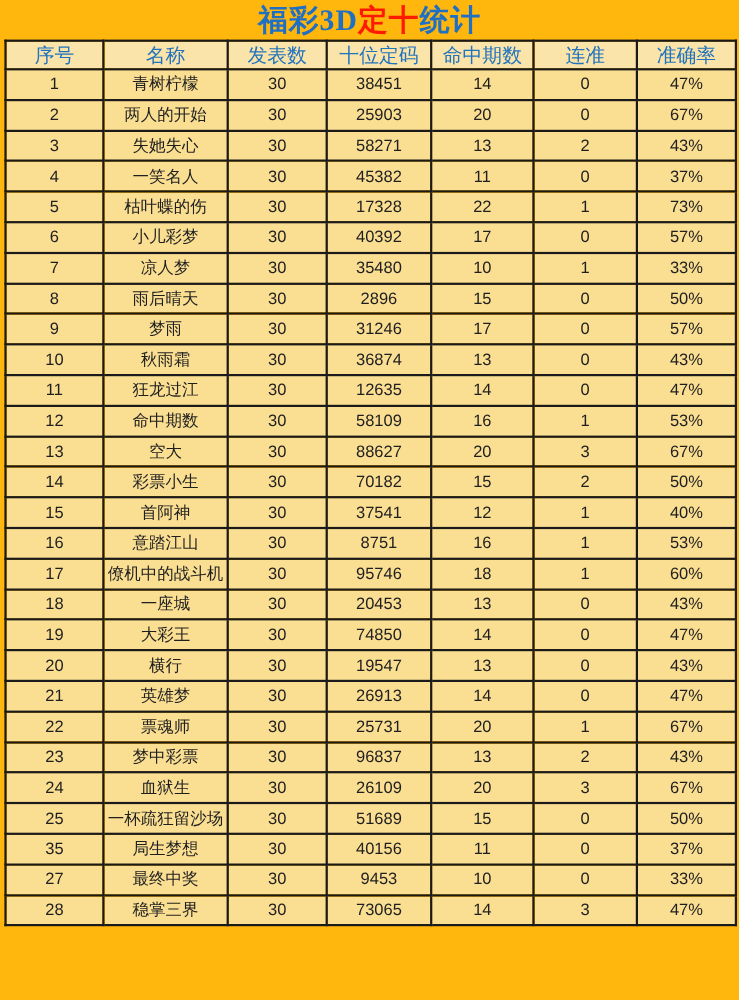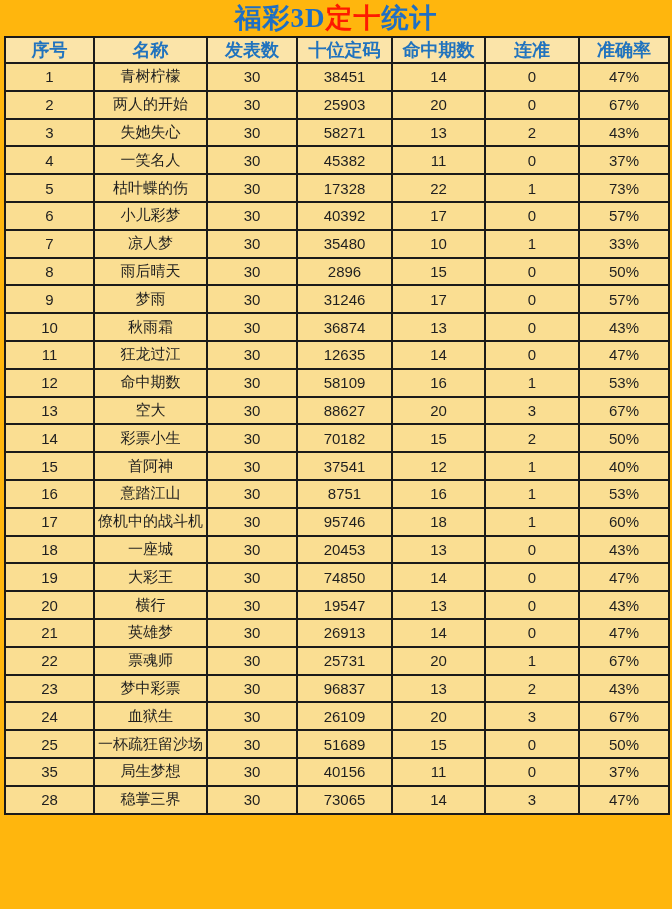--- a/index.html
+++ b/index.html
@@ -33,21 +33,21 @@
     text-align: center;
     vertical-align: middle;
     overflow: hidden;
     white-space: nowrap;
   }
   table.stats th {
     height: 18px;
     background: #FBE4A9;
     color: #2173BE;
     font-family: "Liberation Serif", "DejaVu Serif", serif;
-    font-weight: bold;
+    font-weight: normal;
     font-size: 18px;
   }
   table.stats td {
     height: 27.8px;
     background: #FADE92;
     color: #1F1F1F;
     font-size: 15px;
   }
 </style>
 </head>
@@ -309,20 +309,29 @@
       <tr>
         <td>35</td>
         <td>局生梦想</td>
         <td>30</td>
         <td>40156</td>
         <td>11</td>
         <td>0</td>
         <td>37%</td>
       </tr>
       <tr>
+        <td>27</td>
+        <td>最终中奖</td>
+        <td>30</td>
+        <td>9453</td>
+        <td>10</td>
+        <td>0</td>
+        <td>33%</td>
+      </tr>
+      <tr>
         <td>28</td>
         <td>稳掌三界</td>
         <td>30</td>
         <td>73065</td>
         <td>14</td>
         <td>3</td>
         <td>47%</td>
       </tr>
     </tbody>
 </table>

